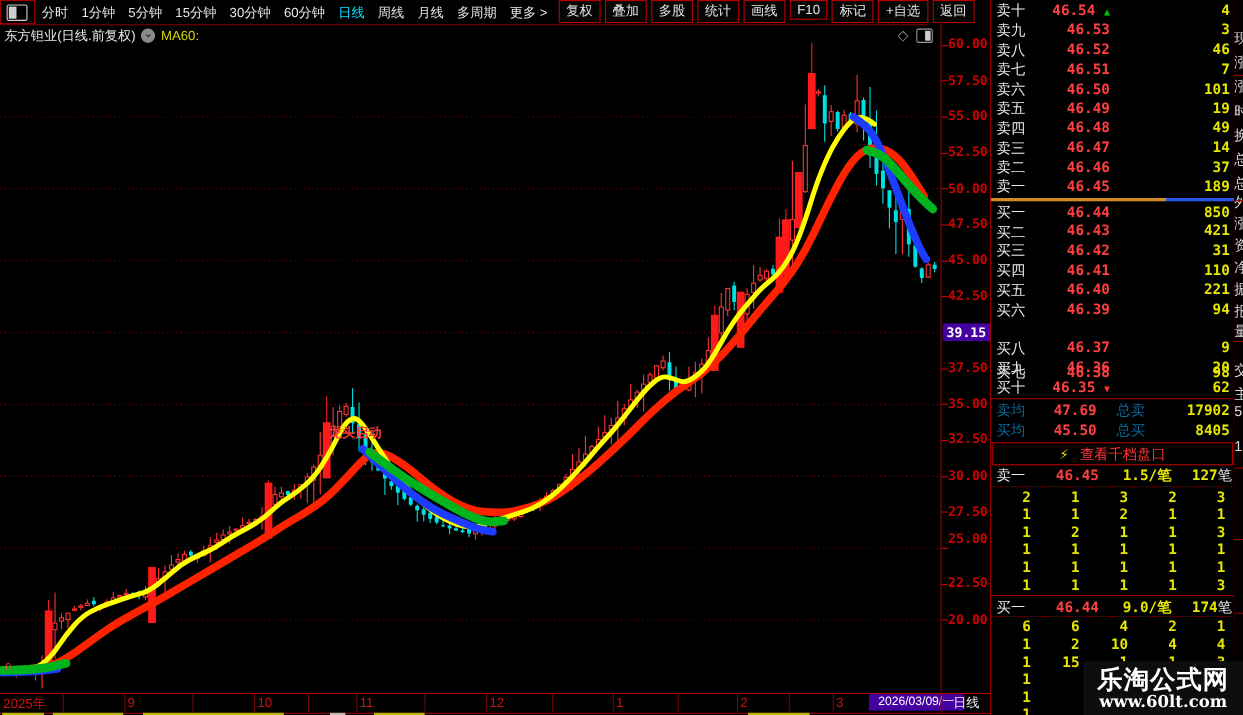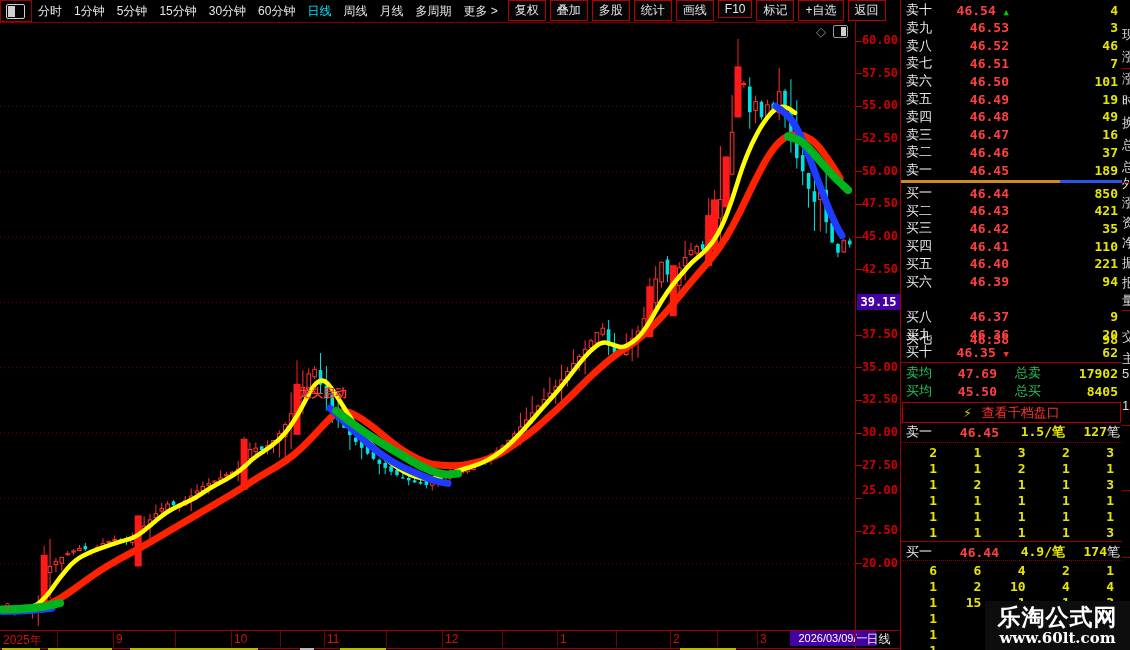--- a/index.html
+++ b/index.html
@@ -56,21 +56,21 @@
   .ob-price{color:#ff4040;font-size:13px;font-weight:bold;text-align:right;}
   .ob-vol{color:#e6e600;font-size:13px;font-weight:bold;text-align:right;padding-right:4px;}
   .arrow-up{color:#00c800;font-size:9px;}
   .arrow-dn{color:#ff3030;font-size:9px;}
   #ratio-bar{position:absolute;left:0;top:180px;width:100%;height:3px;display:flex;}
   #ratio-left{background:#cf8a2a;height:100%;}
   #ratio-right{background:#2a55e8;height:100%;flex:1;}
   .hsep{position:absolute;left:0;width:100%;height:1px;background:#9b0000;}
   .sum-row{position:absolute;left:0;width:100%;height:18px;display:grid;
            grid-template-columns:38px 58px 44px auto;align-items:center;}
-  .sum-l{color:#22c55e;font-size:13px;padding-left:5px;}
+  .sum-l{color:#0369a1;font-size:13px;padding-left:5px;}
   .sum-red{color:#ff4040;font-size:13px;font-weight:bold;text-align:right;}
   .sum-y{color:#e6e600;font-size:13px;font-weight:bold;text-align:right;padding-right:4px;}
   #thousand-box{position:absolute;left:1px;top:402px;width:217px;height:19px;border:1px solid #b40000;
                 display:flex;align-items:center;justify-content:center;}
   #bolt{color:#d8d800;font-size:12px;margin-right:10px;}
   #thousand-label{color:#ff3232;font-size:13px;}
   .q-row{position:absolute;left:0;width:100%;height:17px;display:grid;
          grid-template-columns:40px 58px 66px auto;align-items:center;}
   .q-per{color:#e6e600;font-size:13px;font-weight:bold;text-align:right;}
   .q-cnt{color:#e6e600;font-size:13px;font-weight:bold;text-align:right;padding-right:2px;}
@@ -116,20 +116,25 @@
         <span class="tb-btn">多股</span>
         <span class="tb-btn">统计</span>
         <span class="tb-btn">画线</span>
         <span class="tb-btn">F10</span>
         <span class="tb-btn">标记</span>
         <span class="tb-btn">+自选</span>
         <span class="tb-btn">返回</span>
       </div>
   </div>
 
+  <div id="title-row">
+    <span id="chart-title">东方钽业(日线.前复权)</span>
+    <span id="title-chev">⌄</span>
+    <span id="ma-label">MA60:</span>
+  </div>
 
   <div id="chart-icons">
     <span id="icon-diamond">◇</span>
     <span id="icon-split"></span>
   </div>
 
   <svg id="chart-svg" width="855" height="608">
       <line x1="0" y1="84.3" x2="855" y2="84.3" stroke="#7a0000" stroke-width="1" stroke-dasharray="1 3"></line>
       <line x1="0" y1="149.7" x2="855" y2="149.7" stroke="#7a0000" stroke-width="1" stroke-dasharray="1 3"></line>
       <line x1="0" y1="215.1" x2="855" y2="215.1" stroke="#7a0000" stroke-width="1" stroke-dasharray="1 3"></line>
@@ -543,21 +548,21 @@
           <span class="ob-vol mono">19</span>
         </div>
         <div class="ob-row" style="top: 107.8px;">
           <span class="ob-label">卖四</span>
           <span class="ob-price mono"><span>46.48</span></span>
           <span class="ob-vol mono">49</span>
         </div>
         <div class="ob-row" style="top: 125.6px;">
           <span class="ob-label">卖三</span>
           <span class="ob-price mono"><span>46.47</span></span>
-          <span class="ob-vol mono">16</span>
+          <span class="ob-vol mono">14</span>
         </div>
         <div class="ob-row" style="top: 143.4px;">
           <span class="ob-label">卖二</span>
           <span class="ob-price mono"><span>46.46</span></span>
           <span class="ob-vol mono">37</span>
         </div>
         <div class="ob-row" style="top: 161.2px;">
           <span class="ob-label">卖一</span>
           <span class="ob-price mono"><span>46.45</span></span>
           <span class="ob-vol mono">189</span>
@@ -574,21 +579,21 @@
           <span class="ob-vol mono">850</span>
         </div>
         <div class="ob-row" style="top: 201.7px;">
           <span class="ob-label">买二</span>
           <span class="ob-price mono"><span>46.43</span></span>
           <span class="ob-vol mono">421</span>
         </div>
         <div class="ob-row" style="top: 219.4px;">
           <span class="ob-label">买三</span>
           <span class="ob-price mono"><span>46.42</span></span>
-          <span class="ob-vol mono">35</span>
+          <span class="ob-vol mono">31</span>
         </div>
         <div class="ob-row" style="top: 237.1px;">
           <span class="ob-label">买四</span>
           <span class="ob-price mono"><span>46.41</span></span>
           <span class="ob-vol mono">110</span>
         </div>
         <div class="ob-row" style="top: 254.8px;">
           <span class="ob-label">买五</span>
           <span class="ob-price mono"><span>46.40</span></span>
           <span class="ob-vol mono">221</span>
@@ -678,21 +683,21 @@
         <div class="qcell mono">1</div>
         <div class="qcell mono">1</div>
         <div class="qcell mono">3</div>
       </div>
 
     <div class="hsep" style="top:541px"></div>
 
     <div class="q-row" style="top:543px">
       <span class="ob-label">买一</span>
       <span class="ob-price mono">46.44</span>
-      <span class="q-per mono">4.9/笔</span>
+      <span class="q-per mono">9.0/笔</span>
       <span class="q-cnt mono"><span>174</span><span class="unit">笔</span></span>
     </div>
     <div class="dotsep" style="top:560px"></div>
     <div class="qgrid" style="top:563px" id="buy-grid">
         <div class="qcell mono">6</div>
         <div class="qcell mono">6</div>
         <div class="qcell mono">4</div>
         <div class="qcell mono">2</div>
         <div class="qcell mono">1</div>
         <div class="qcell mono">1</div>

